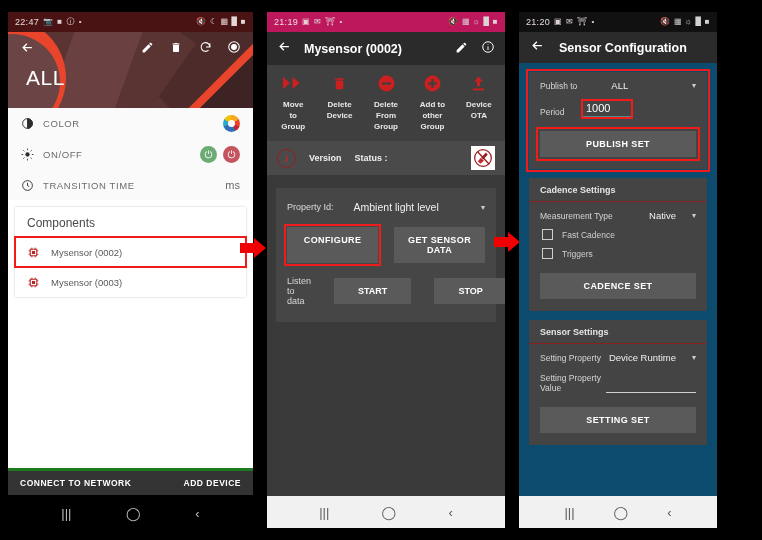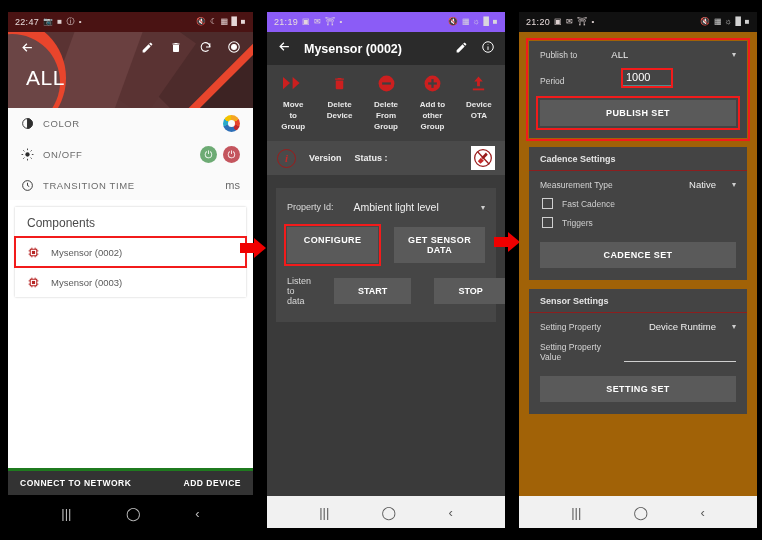--- a/index.html
+++ b/index.html
@@ -63,21 +63,21 @@
   #p1 .comp-item.hl { outline:2px solid #f21b1b; outline-offset:-1px; }
 
   #p1 .greenline { height:3px; background:#1f7a1f; }
   #p1 .bottombar { height:24px; background:#333; display:flex; align-items:center;
     justify-content:space-between; padding:0 12px; }
   #p1 .bottombar span { color:#fff; font-size:8.5px; font-weight:bold; letter-spacing:.5px; }
   #p1 .navbar { height:36px; background:#000; }
 
   
   #p2 { left:267px; top:12px; width:238px; height:516px; background:#3a3a3a; }
-  #p2 .statusbar { background:#8b5cf6; color:#ddd; }
+  #p2 .statusbar { background:#be185d; color:#ddd; }
   #p2 .appbar { height:33px; background:#2b2b2b; display:flex; align-items:center; padding:0 10px; gap:12px; }
   #p2 .appbar .title { color:#fff; font-size:12.5px; font-weight:bold; }
   #p2 .appbar .right { margin-left:auto; display:flex; align-items:center; gap:13px; color:#fff; }
 
   #p2 .actions { background:#3f3f3f; display:flex; padding:7px 3px 9px; }
   #p2 .act { flex:1; display:flex; flex-direction:column; align-items:center; gap:5px; }
   #p2 .act .aico { height:22px; display:flex;align-items:center;justify-content:center; color:#cc1f1f; }
   #p2 .act .alabel { font-size:8px; color:#e8e8e8; text-align:center; line-height:11px; font-weight:bold;}
 
   #p2 .inforow { background:#4a4a4a; display:flex; align-items:center; gap:13px;
@@ -100,21 +100,21 @@
   #p2 .btn.b1 { flex:0 0 46%; }
   #p2 .btn.b2 { flex:1; }
   #p2 .btn.hl { outline:2px solid #f21b1b; outline-offset:1px; }
   #p2 .listenrow { display:flex; align-items:center; gap:23px; }
   #p2 .listenrow .llabel { font-size:9px; color:#d8d8d8; flex:1; }
   #p2 .sbtn { background:#5a5a5a; color:#fff; font-size:9px; font-weight:bold;
     padding:8px 24px; text-align:center; }
   #p2 .navbar { height:32px; background:#f1f1f1; }
 
   
-  #p3 { left:519px; top:12px; width:238px; height:516px; background:#a16207; }
+  #p3 { left:519px; top:12px; width:198px; height:516px; background:#0c4a6e; }
   #p3 .statusbar { background:#111; color:#ddd; }
   #p3 .appbar { height:31px; background:#2b2b2b; display:flex; align-items:center; padding:0 11px; gap:14px; }
   #p3 .appbar .title { color:#fff; font-size:12.5px; font-weight:bold; }
 
   #p3 .card { margin:9px 10px 0; background:#444; padding-bottom:12px; }
   #p3 .card.hl { outline:2px solid #f21b1b; outline-offset:1px; }
   #p3 .chead { font-size:9px; font-weight:bold; color:#e4e4e4; padding:7px 11px 6px;
     border-bottom:1.5px solid #8c1f1f; }
   #p3 .crow { display:flex; align-items:center; padding:8px 11px 4px; }
   #p3 .clabel { font-size:8.5px; color:#d5d5d5; }
@@ -449,20 +449,28 @@
       </div>
       <div class="sb-right">
         <span class="sb-ico">🔇</span>
         <span class="sb-ico">▦</span>
         <span class="sb-ico">☼</span>
         <span class="sb-ico">▉</span>
         <span class="sb-ico">■</span>
       </div>
     </div>
 
+    <div class="appbar">
+      <div>
+        <svg width="15" height="15" viewBox="0 0 24 24" fill="none" stroke="#fff" stroke-width="2">
+            <path d="M19 12H5M11 18l-6-6 6-6"></path>
+          </svg>
+      </div>
+      <div class="title">Sensor Configuration</div>
+    </div>
 
     <div class="card hl">
       <div class="crow">
         <div class="clabel">Publish to</div>
         <div class="cvalue" style="margin-left:34px;margin-right:auto;">ALL</div>
         <div class="ccaret">▾</div>
       </div>
       <div class="fieldrow">
         <div class="fieldlabel">Period</div>
         <div class="field hlbox">1000</div>

